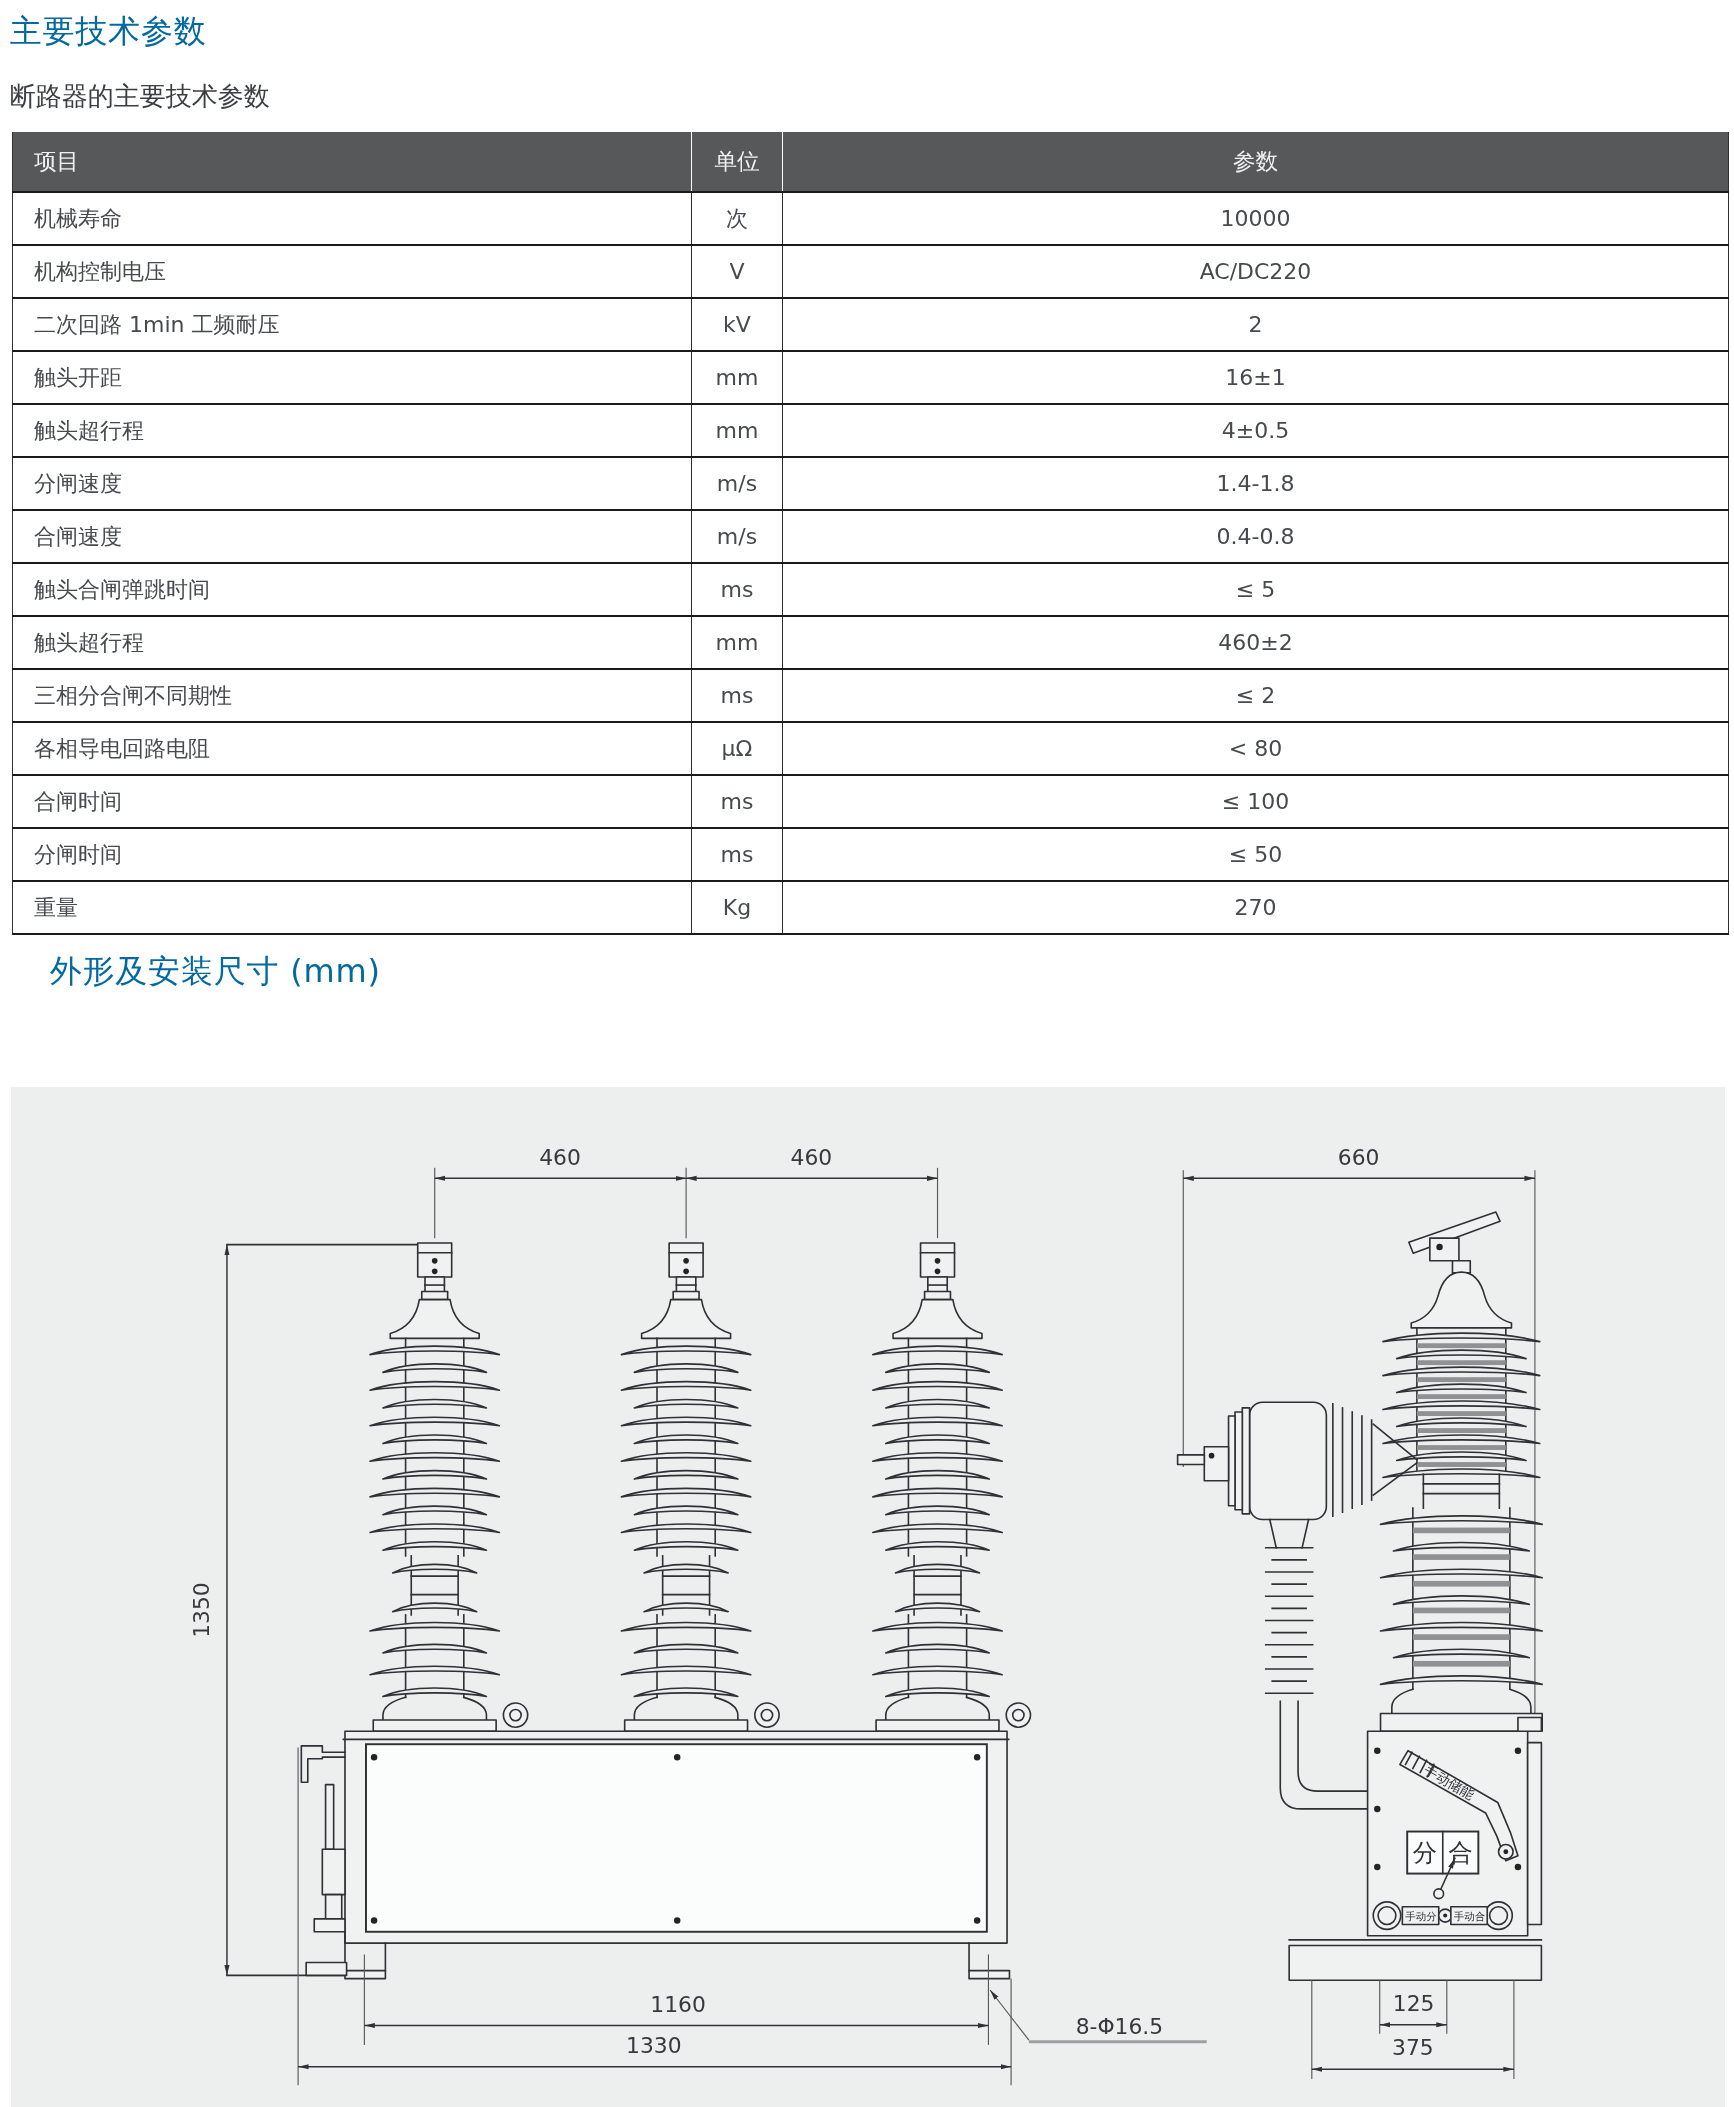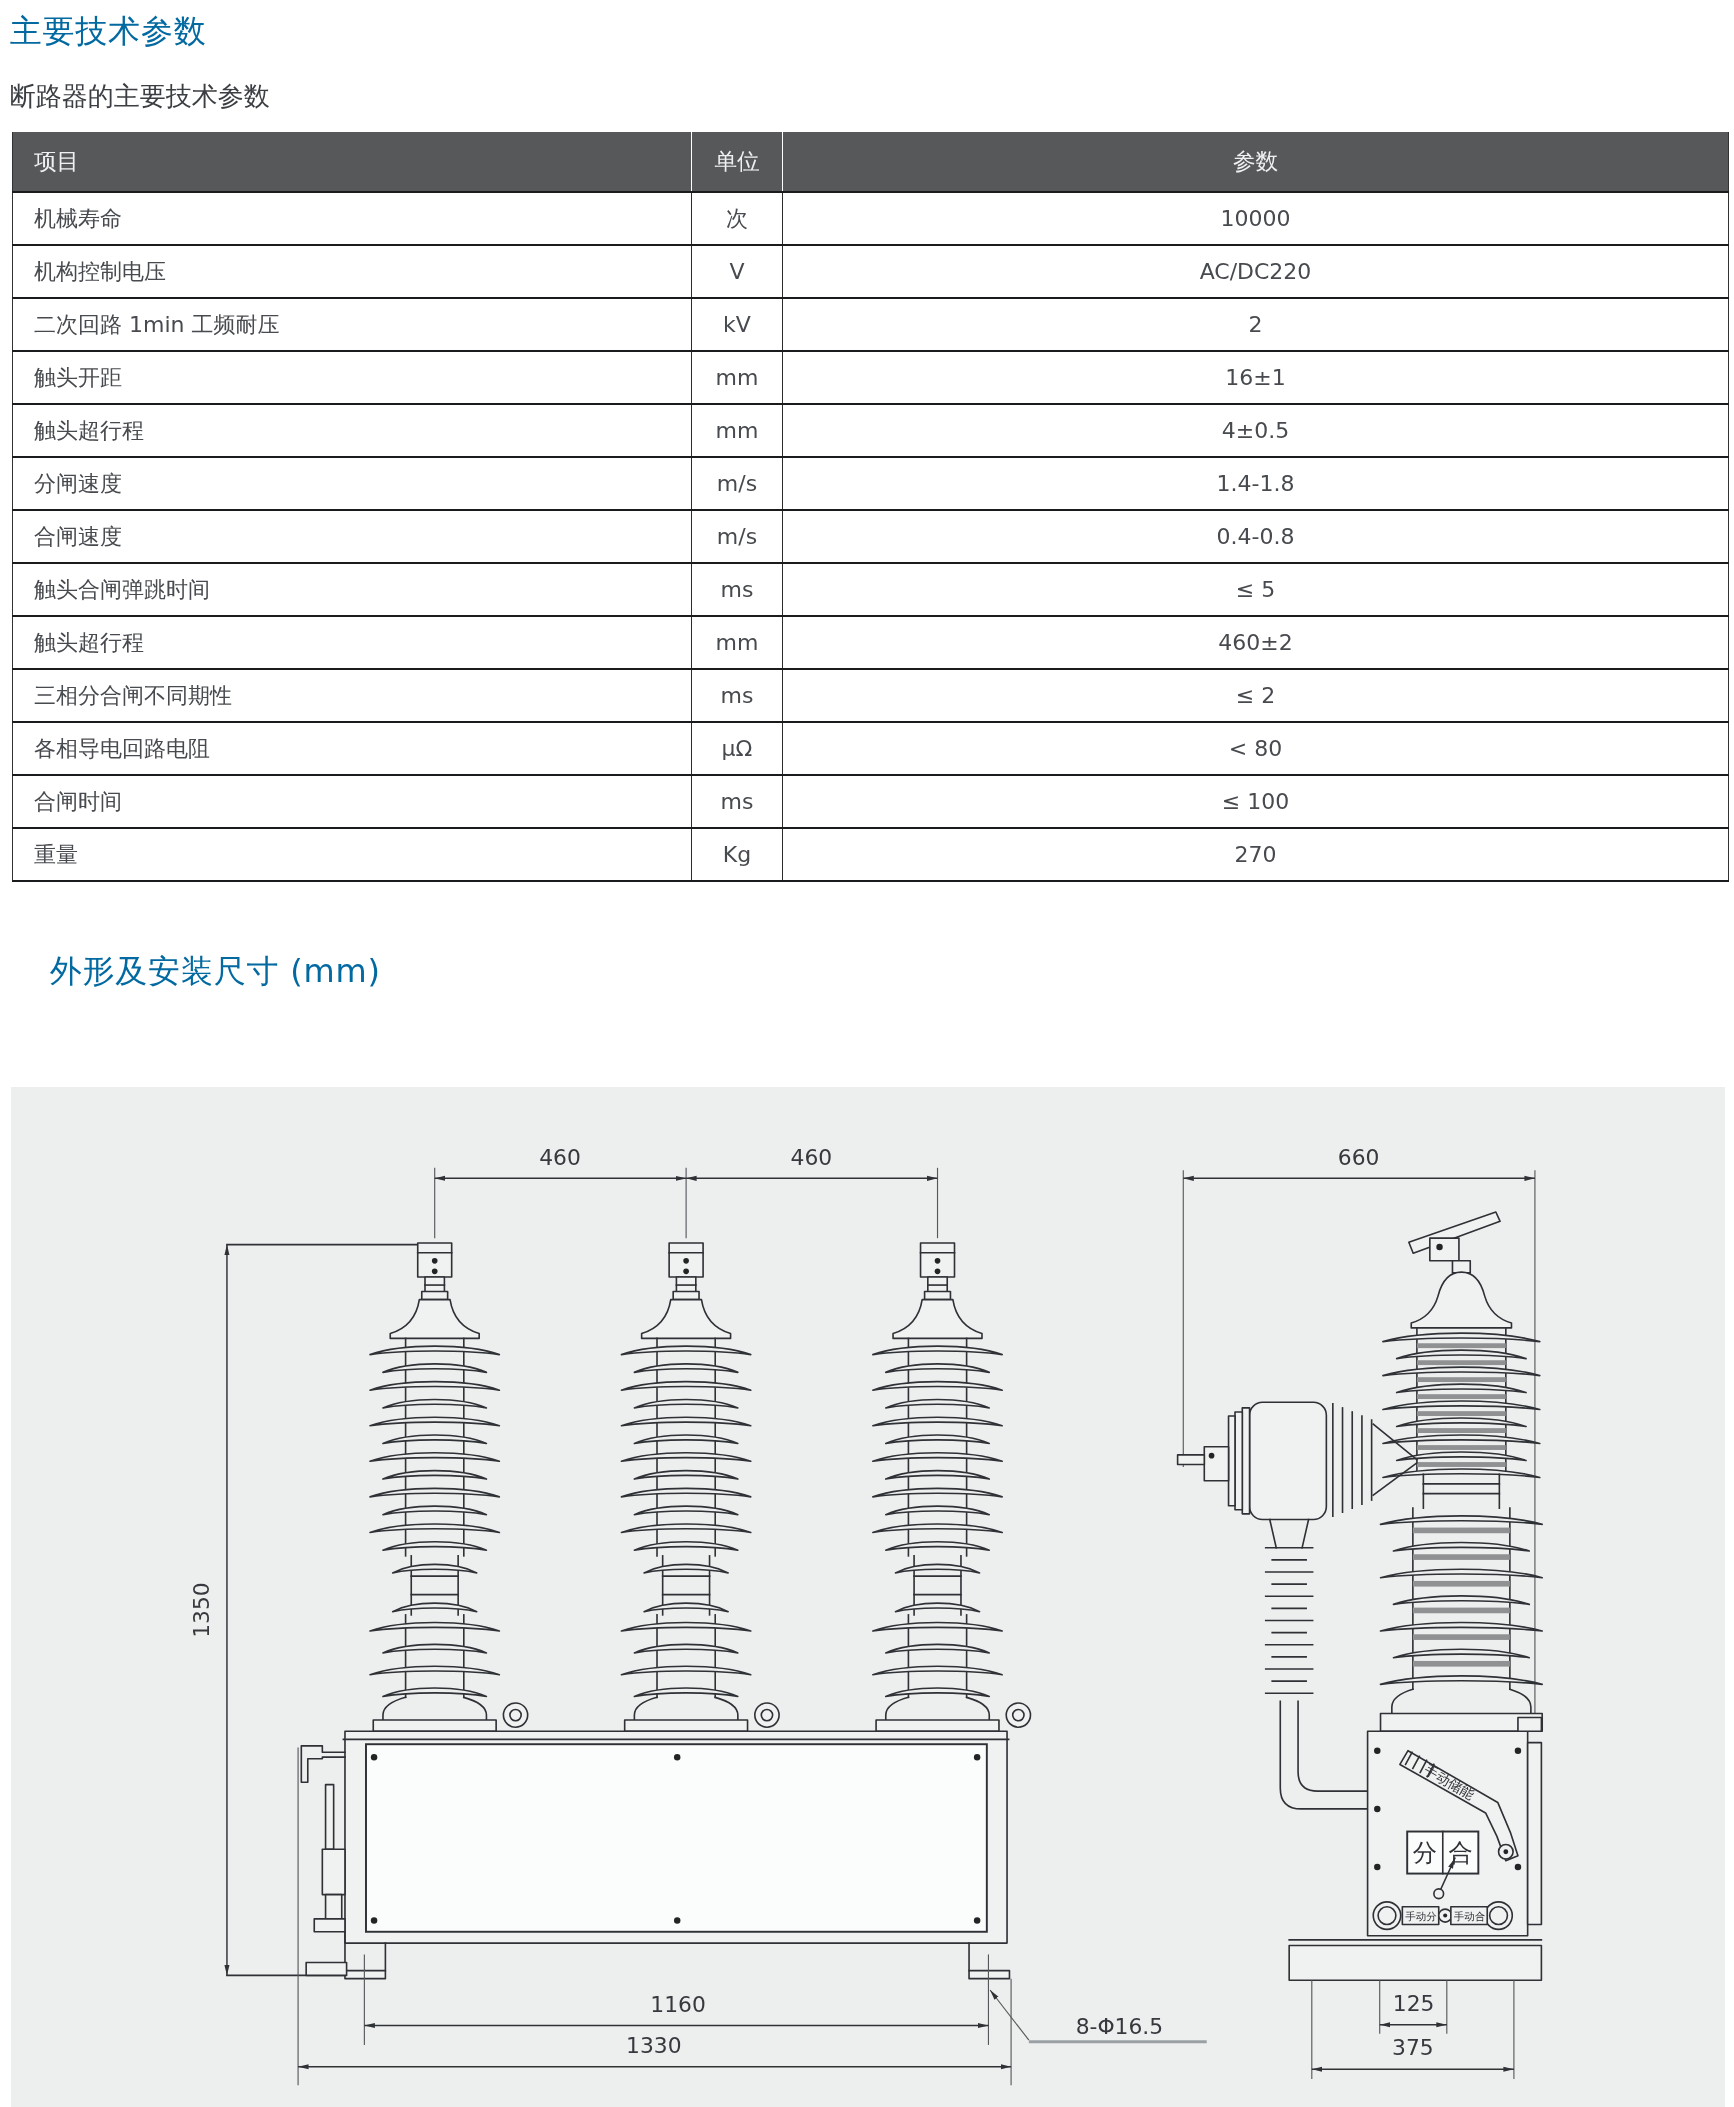--- a/index.html
+++ b/index.html
@@ -106,20 +106,25 @@
       </tr>
       <tr>
         <td class="c-item">各相导电回路电阻</td>
         <td class="c-unit">μΩ</td>
         <td class="c-value">&lt; 80</td>
       </tr>
       <tr>
         <td class="c-item">合闸时间</td>
         <td class="c-unit">ms</td>
         <td class="c-value">≤ 100</td>
+      </tr>
+      <tr>
+        <td class="c-item">分闸时间</td>
+        <td class="c-unit">ms</td>
+        <td class="c-value">≤ 50</td>
       </tr>
       <tr>
         <td class="c-item">重量</td>
         <td class="c-unit">Kg</td>
         <td class="c-value">270</td>
       </tr>
     </tbody>
 </table>
 
 <h1 class="sec-title abs" style="left:9.7px;top:950px;margin-left:40px;">外形及安装尺寸 (mm)</h1>

